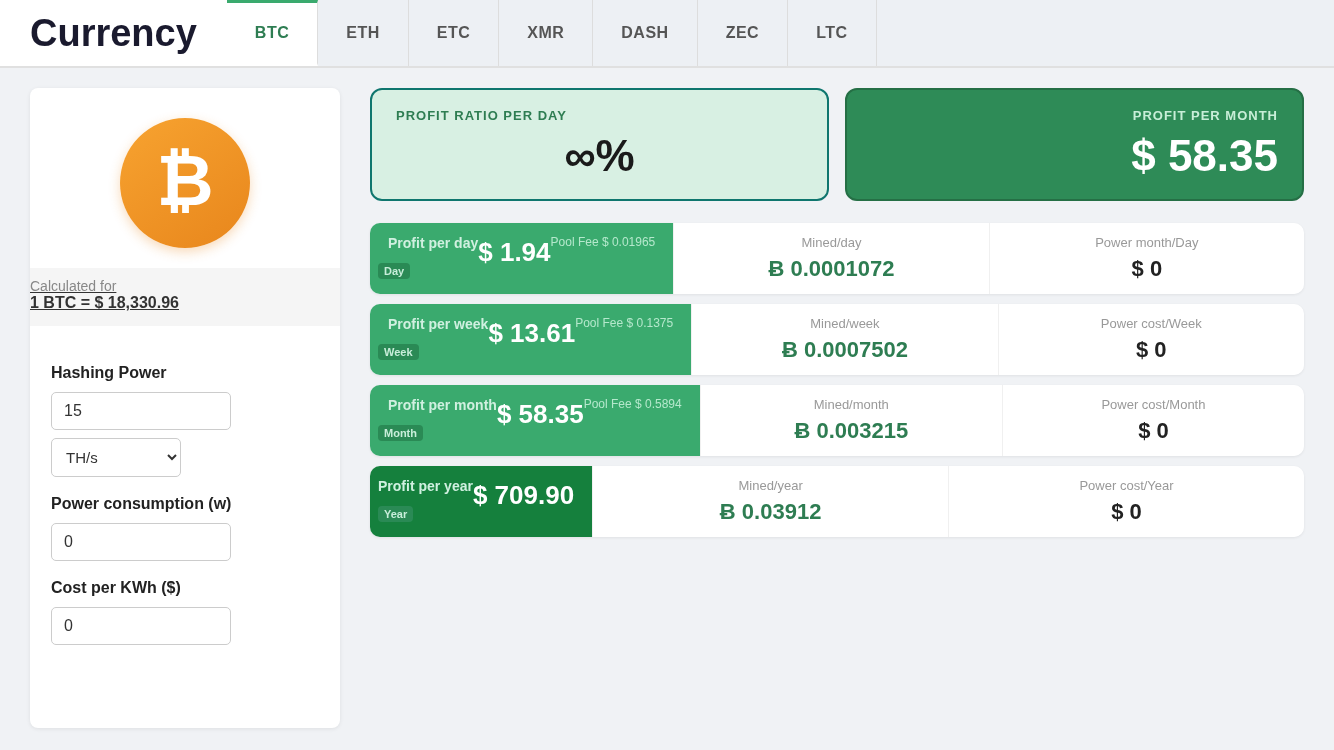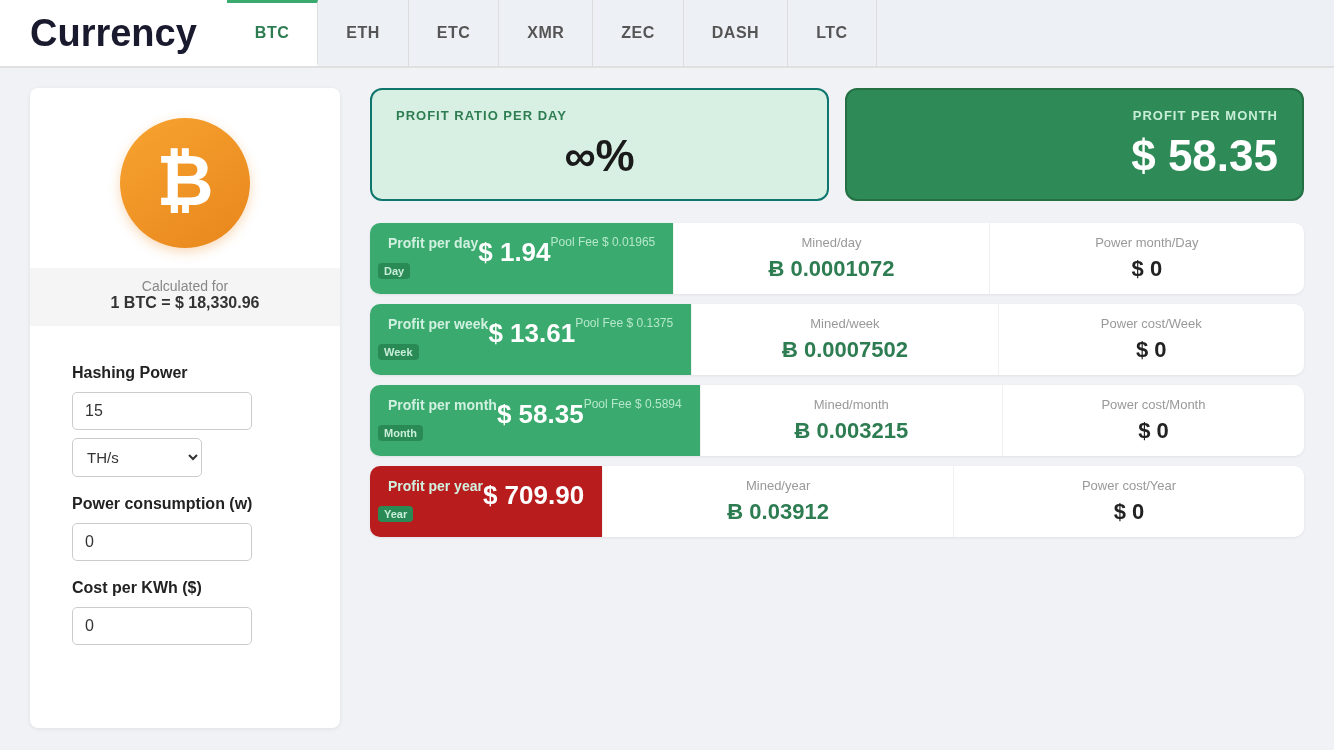--- a/index.html
+++ b/index.html
@@ -13,24 +13,24 @@
     .nav-tab.active { background: #fff; color: #2e7d52; border-bottom: 3px solid #fff; border-top: 3px solid #3aaa6e; margin-top: 0; }
 
     
     .main { display: flex; gap: 0; padding: 20px 30px; min-height: 680px; }
 
     
     .left-panel { background: #fff; border-radius: 8px; width: 310px; min-width: 310px; padding: 0 0 20px 0; box-shadow: 0 1px 4px rgba(0,0,0,0.08); }
     .coin-icon-area { display: flex; justify-content: center; align-items: center; padding: 30px 0 20px 0; }
     .btc-circle { width: 130px; height: 130px; border-radius: 50%; background: linear-gradient(145deg, #f7a330, #e8861c); display: flex; align-items: center; justify-content: center; box-shadow: 0 4px 12px rgba(232,134,28,0.3); }
     .btc-symbol { font-size: 70px; color: #fff; font-weight: 900; line-height: 1; margin-top: -4px; }
-    .calculated-for { background: #f5f5f5; text-align: center; padding: 10px 0 14px 0; }
+    .calculated-for { background: #f5f5f5; text-align: left; padding: 10px 0 14px 0; text-decoration: underline; }
     .calc-label { font-size: 14px; color: #888; }
     .calc-value { font-size: 16px; font-weight: 700; color: #333; }
-    .left-form { padding: 20px 25px 0 42px; }
+    .left-form { padding: 20px 25px 0 21px; }
     .form-label { font-size: 16px; font-weight: 700; color: #222; margin-bottom: 10px; margin-top: 18px; display: block; }
     .form-input { width: 180px; border: 1.5px solid #ccc; border-radius: 5px; padding: 9px 12px; font-size: 16px; color: #333; outline: none; }
     .form-select { width: 130px; border: 1.5px solid #ccc; border-radius: 5px; padding: 9px 10px; font-size: 15px; color: #333; background: #fff; margin-top: 8px; appearance: auto; }
 
     
     .right-panel { flex: 1; padding: 0 0 0 30px; display: flex; flex-direction: column; gap: 0; }
 
     
     .stat-cards { display: flex; gap: 16px; margin-bottom: 22px; }
     .stat-card { flex: 1; border-radius: 12px; padding: 18px 24px; display: flex; flex-direction: column; }
@@ -51,34 +51,34 @@
     .data-row-left .row-value { font-size: 26px; font-weight: 800; color: #fff; text-align: right; margin: 2px 0; }
     .data-row-left .row-badge { position: absolute; bottom: 15px; left: 8px; background: #2a8a55; color: #c8eeda; font-size: 11px; font-weight: 700; border-radius: 4px; padding: 2px 6px; }
     .data-row-left .row-fee { font-size: 12px; color: #b5e8cc; text-align: right; }
     .data-row-right { flex: 1; background: #fff; display: flex; align-items: stretch; }
     .data-row-cell { flex: 1; display: flex; flex-direction: column; align-items: center; justify-content: center; padding: 12px 10px; border-left: 1px solid #f0f0f0; }
     .data-row-cell .cell-label { font-size: 13px; color: #999; margin-bottom: 6px; font-weight: 500; }
     .data-row-cell .cell-value { font-size: 22px; font-weight: 700; color: #2e7d52; }
     .data-row-cell .cell-value.black { color: #222; }
 
     
-    .data-row-left.year { background: #b91c1c; }
+    .data-row-left.year { background: #15803d; padding-left: 8px; }
   </style>
 </head>
 <body>
 
 <div class="header">
   <div class="header-title">Currency</div>
   <div class="nav-tabs">
     <div class="nav-tab active">BTC</div>
     <div class="nav-tab">ETH</div>
     <div class="nav-tab">ETC</div>
     <div class="nav-tab">XMR</div>
+    <div class="nav-tab">DASH</div>
     <div class="nav-tab">ZEC</div>
-    <div class="nav-tab">DASH</div>
     <div class="nav-tab">LTC</div>
   </div>
 </div>
 
 <div class="main">
 
   <div class="left-panel">
     <div class="coin-icon-area">
       <div class="btc-circle">
         <span class="btc-symbol">₿</span>

